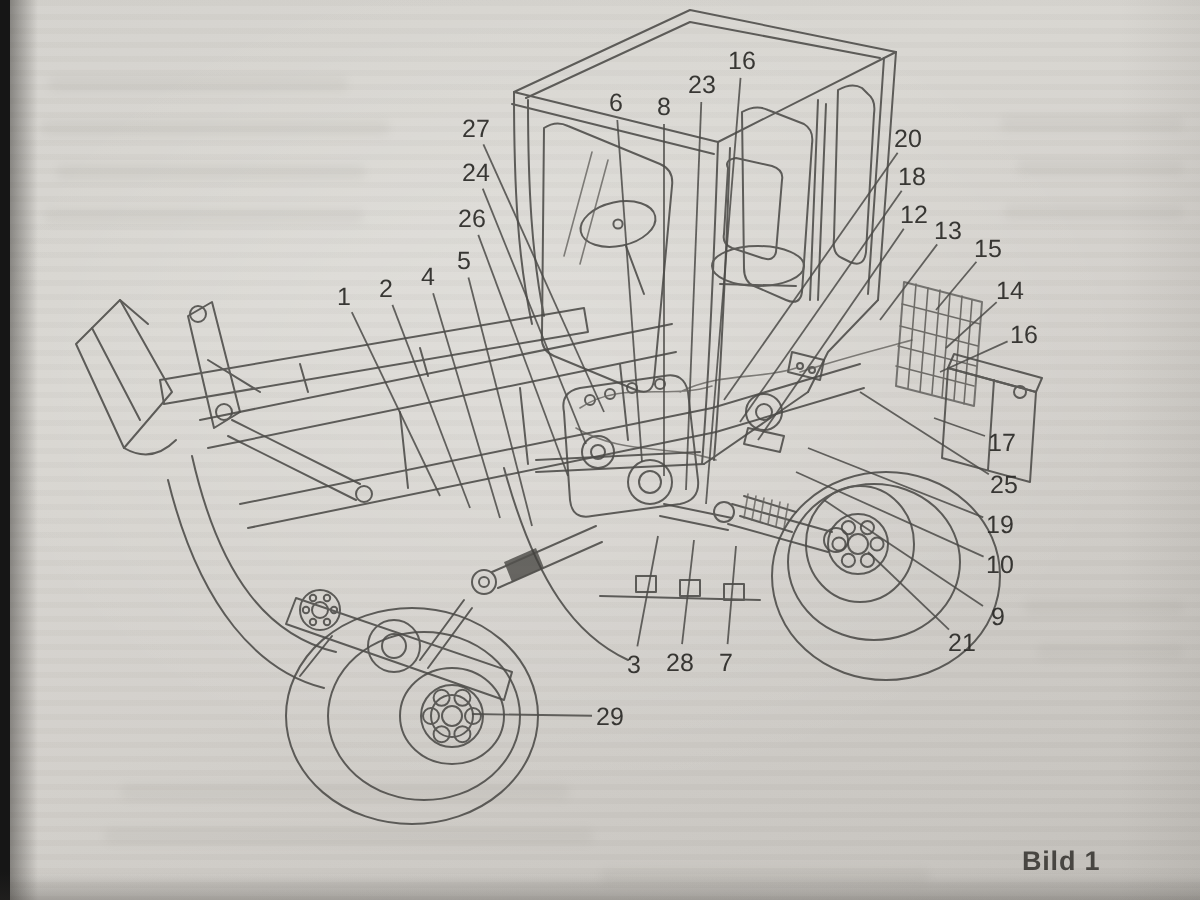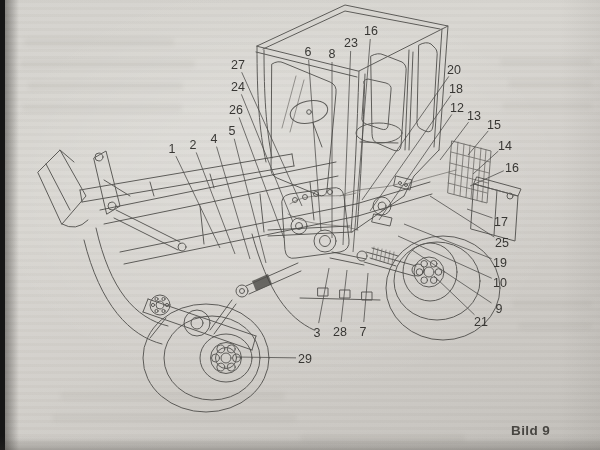--- a/index.html
+++ b/index.html
@@ -253,19 +253,19 @@
         <text x="317" y="336.5">3</text>
         <line x1="341.0260531886255" y1="322.0586793562633" x2="347" y2="270" stroke="#4c4b48" stroke-width="0.9" opacity="0.85"></line>
         <text x="340" y="335.5">28</text>
         <line x1="363.7729950793771" y1="322.03325707922556" x2="368" y2="273" stroke="#4c4b48" stroke-width="0.9" opacity="0.85"></line>
         <text x="363" y="335.5">7</text>
         <line x1="296.0009450307161" y1="357.8695789134886" x2="236" y2="357" stroke="#4c4b48" stroke-width="0.9" opacity="0.85"></line>
         <text x="305" y="362.5">29</text>
       </g>
   </svg>
 
-  <div class="caption" style="left:511px;top:423px">Bild 9</div>
+  <div class="caption" style="left:511px;top:423px">Bild 1</div>
 
   <div class="binding-edge" style="background: rgb(22, 22, 22);"></div>
   <div class="binding-shadow"></div>
   <div class="right-soft"></div>
   <div class="bottom-shadow"></div>
 </div>
 
 </body></html>

